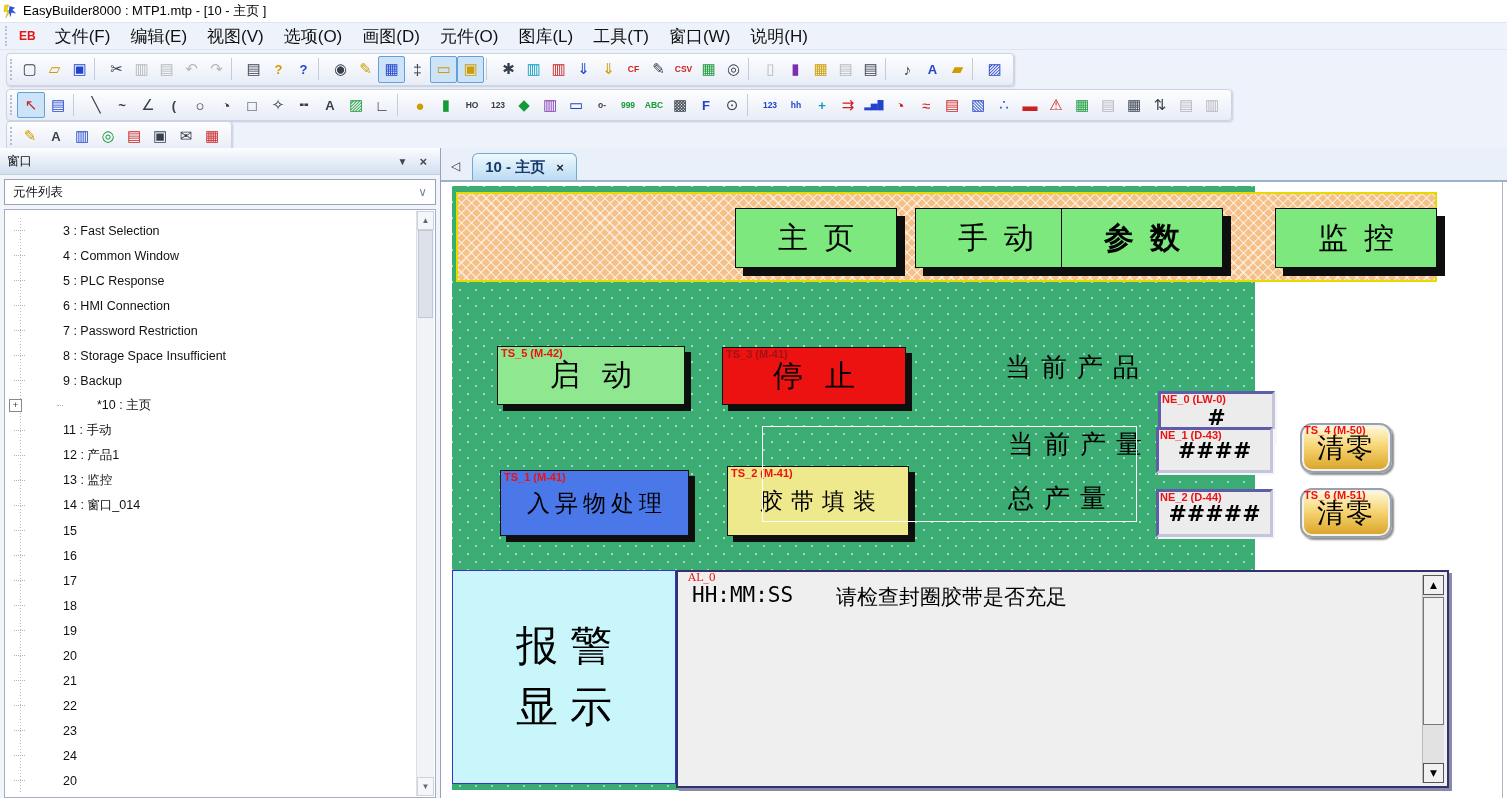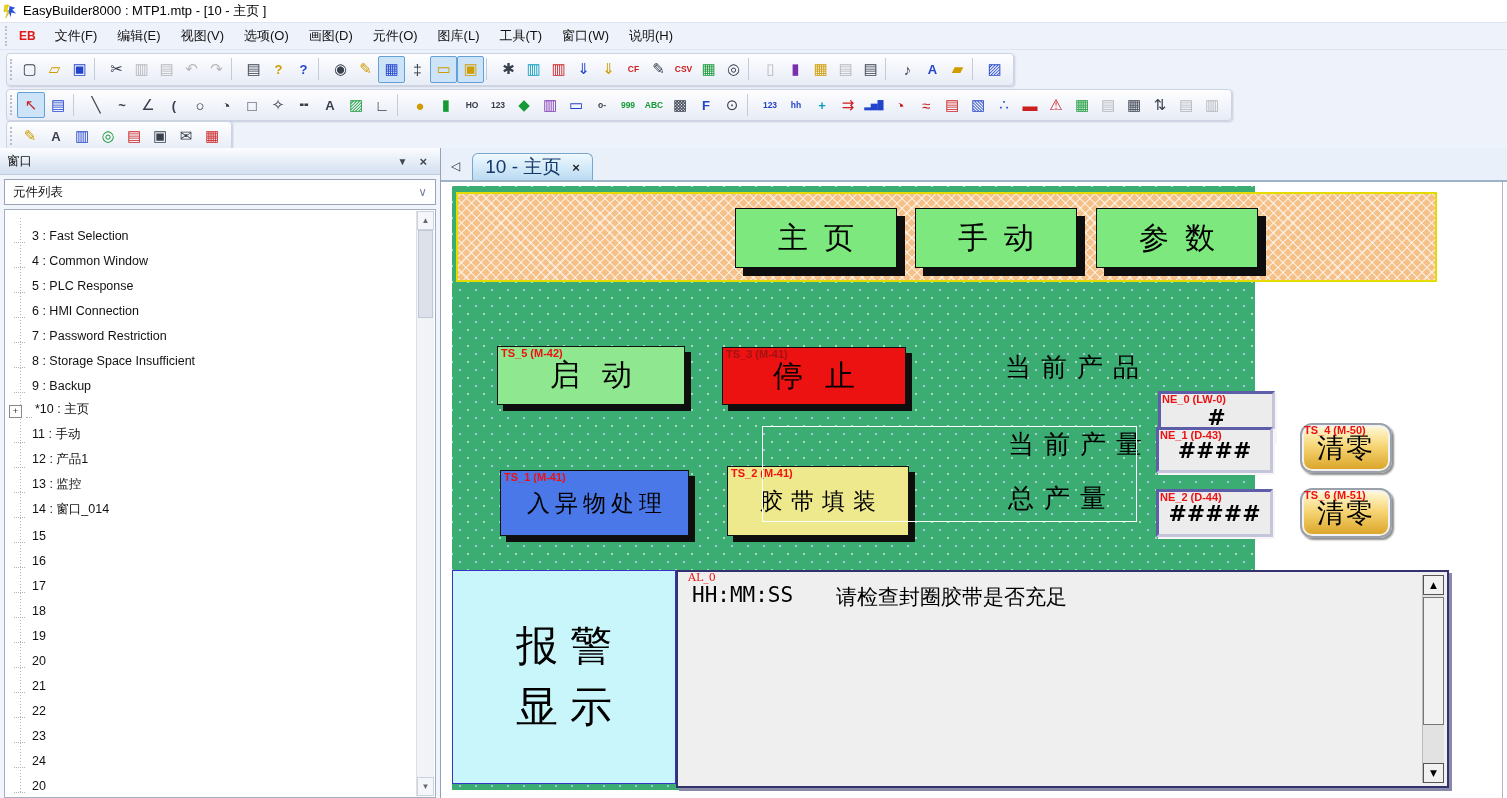--- a/index.html
+++ b/index.html
@@ -6,21 +6,21 @@
   body{width:1507px;height:798px;position:relative;overflow:hidden;background:#fff;
        font-family:"Liberation Sans",sans-serif;color:#111;}
   
   .titlebar{height:22px;display:flex;align-items:center;gap:5px;padding-left:3px;background:#fff;}
   .titlebar .ttl{font-size:13px;color:#000;}
   .appicon{width:15px;height:15px;flex:0 0 auto;}
   .menubar{height:26px;background:#eef2fa;display:flex;align-items:center;padding-left:2px;
            border-top:1px solid #dfe5f0;border-bottom:1px solid #dfe5f0;}
   .grip{width:5px;height:20px;border-left:2px dotted #b9c2d4;margin:0 3px;}
   .menu-logo{color:#e01818;font-weight:bold;font-size:12px;padding:0 9px 0 4px;}
-  .menu-item{font-size:13px;padding:10px 10px;white-space:nowrap;}
+  .menu-item{font-size:17px;padding:10px 10px;white-space:nowrap;}
   
   .tb{background:#eef2fa;display:flex;align-items:center;}
   .tb1{height:38px;}.tb2{height:34px;}.tb3{height:28px;}
   .tb-row{display:flex;align-items:center;background:linear-gradient(#fefeff,#e7ecf6);
           border:1px solid #ccd4e4;border-radius:4px;margin-left:6px;padding:2px 6px 2px 10px;
           position:relative;box-shadow:1px 1px 2px rgba(120,130,160,.35);}
   .tb-row::before{content:"";position:absolute;left:3px;top:5px;bottom:5px;width:2px;border-left:2px dotted #b4bdd0;}
   .tb-icon{width:25px;height:25px;display:flex;align-items:center;justify-content:center;
            font-size:15px;color:#333;border-radius:2px;flex:0 0 auto;}
   .tb3 .tb-icon,.tb2 .tb-icon{width:26px;height:24px;}
@@ -41,38 +41,38 @@
   .ph-btn{font-size:10px;color:#445;padding:0 6px;}
   .ph-btn.x{font-size:13px;font-weight:bold;}
   .dropdown{margin:4px 4px 2px 4px;height:24px;background:#fff;border:1px solid #9aa4b6;
             display:flex;align-items:center;padding:0 8px;font-size:12.5px;}
   .dd-sp{flex:1;}
   .dd-chev{color:#7a86a0;font-size:12px;}
   .tree{flex:1;margin:2px 4px 0 4px;background:#fff;border:1px solid #a4aec0;position:relative;overflow:hidden;}
   .tree-inner{position:absolute;left:0;top:8px;right:18px;bottom:0;font-size:12.5px;}
   .tree-inner::before{content:"";position:absolute;left:15px;top:0;bottom:4px;width:1px;
        background-image:linear-gradient(#b6b6b6 1px,transparent 1px);background-size:1px 3px;}
-  .tree-item{height:25px;display:flex;align-items:flex-end;padding-left:9px;position:relative;z-index:1;}
+  .tree-item{height:25px;display:flex;align-items:center;padding-left:9px;position:relative;z-index:1;gap:31px;}
   .guide{width:11px;border-top:1px dotted #b2b2b2;margin-right:7px;flex:0 0 auto;}
   .plusbox{display:none;width:11px;height:11px;border:1px solid #888;background:#fff;font-size:9px;
            line-height:9px;align-items:center;justify-content:center;margin:0 4px 0 0;color:#333;flex:0 0 auto;}
   .tree-item.plus{padding-left:4px;}
   .tree-item.plus .plusbox{display:flex;}
   .tree-item.plus .guide{width:6px;margin-right:3px;}
   .tree-sb{position:absolute;top:1px;right:1px;bottom:1px;width:17px;background:#f2f3f6;border-left:1px solid #dcdfe6;}
   .sb-btn{position:absolute;left:0;right:0;height:17px;background:#f4f6f9;border:1px solid #cdd3de;
           display:flex;align-items:center;justify-content:center;font-size:8px;color:#667;}
   .sb-thumb{position:absolute;top:19px;left:1px;right:1px;height:86px;background:#dde2ea;border:1px solid #c2c9d6;}
   
   .work{flex:1;position:relative;background:#fff;}
   .tabstrip{height:32px;background:#e9f0fa;border-bottom:2px solid #9cb2c6;display:flex;align-items:flex-end;padding-left:8px;}
   .tab-back{font-size:12px;color:#333;margin:0 12px 7px 2px;}
   .tab{height:26px;background:linear-gradient(#eff9ff,#badbf2);border:1px solid #78a6cc;border-bottom:none;
        border-radius:6px 6px 0 0;display:flex;align-items:center;padding:0 12px;gap:11px;}
-  .tab-label{font-size:19px;font-weight:normal;color:#16396b;}
+  .tab-label{font-size:15px;font-weight:bold;color:#16396b;}
   .tab-close{font-size:13px;color:#222;font-weight:bold;}
   .canvas{position:absolute;left:0;top:34px;right:0;bottom:0;background:#fff;}
   .right-edge{position:absolute;top:0;bottom:0;left:1061px;width:1px;background:#aeb6c2;}
   
   .screen{position:absolute;left:11px;top:4px;width:803px;height:604px;background-color:#3bac72;
     background-image:radial-gradient(circle,rgba(190,205,250,.8) 1.1px,transparent 1.3px),
                      radial-gradient(circle,rgba(255,255,255,.55) 1px,transparent 1.2px);
     background-size:16px 16px,16px 16px;background-position:0 0,8px 8px;}
   .cjk{font-family:"DejaVu Serif",serif;}
   .orange-band{position:absolute;left:4px;top:6px;width:981px;height:90px;background-color:#f6c189;
@@ -400,21 +400,22 @@
         <span class="tab-close">×</span>
       </div>
     </div>
 
     <div class="canvas">
       <div class="screen cjk">
 
         <div class="orange-band"></div>
         <div class="nav-btn" style="left:283px;">主页</div>
         <div class="nav-btn" style="left:463px;">手动</div>
-        <div class="nav-btn" style="left:644px;">参数</div>
+        <div class="nav-btn" style="left:609px;font-weight:bold;">参数</div>
+        <div class="nav-btn" style="left:823px;">监控</div>
 
         <div class="hmi-btn" style="left:45px;top:160px;width:186px;height:57px;background:#8fe88f;font-size:30px;letter-spacing:22px;text-indent:22px;">
           <span class="tag">TS_5 (M-42)</span>
           <span>启动</span>
         </div>
         <div class="hmi-btn" style="left:270px;top:161px;width:182px;height:56px;background:#ed1212;font-size:30px;letter-spacing:22px;text-indent:22px;text-align:right;">
           <span class="tag dark">TS_3 (M-41)</span>
           <span>停止</span>
         </div>
 

